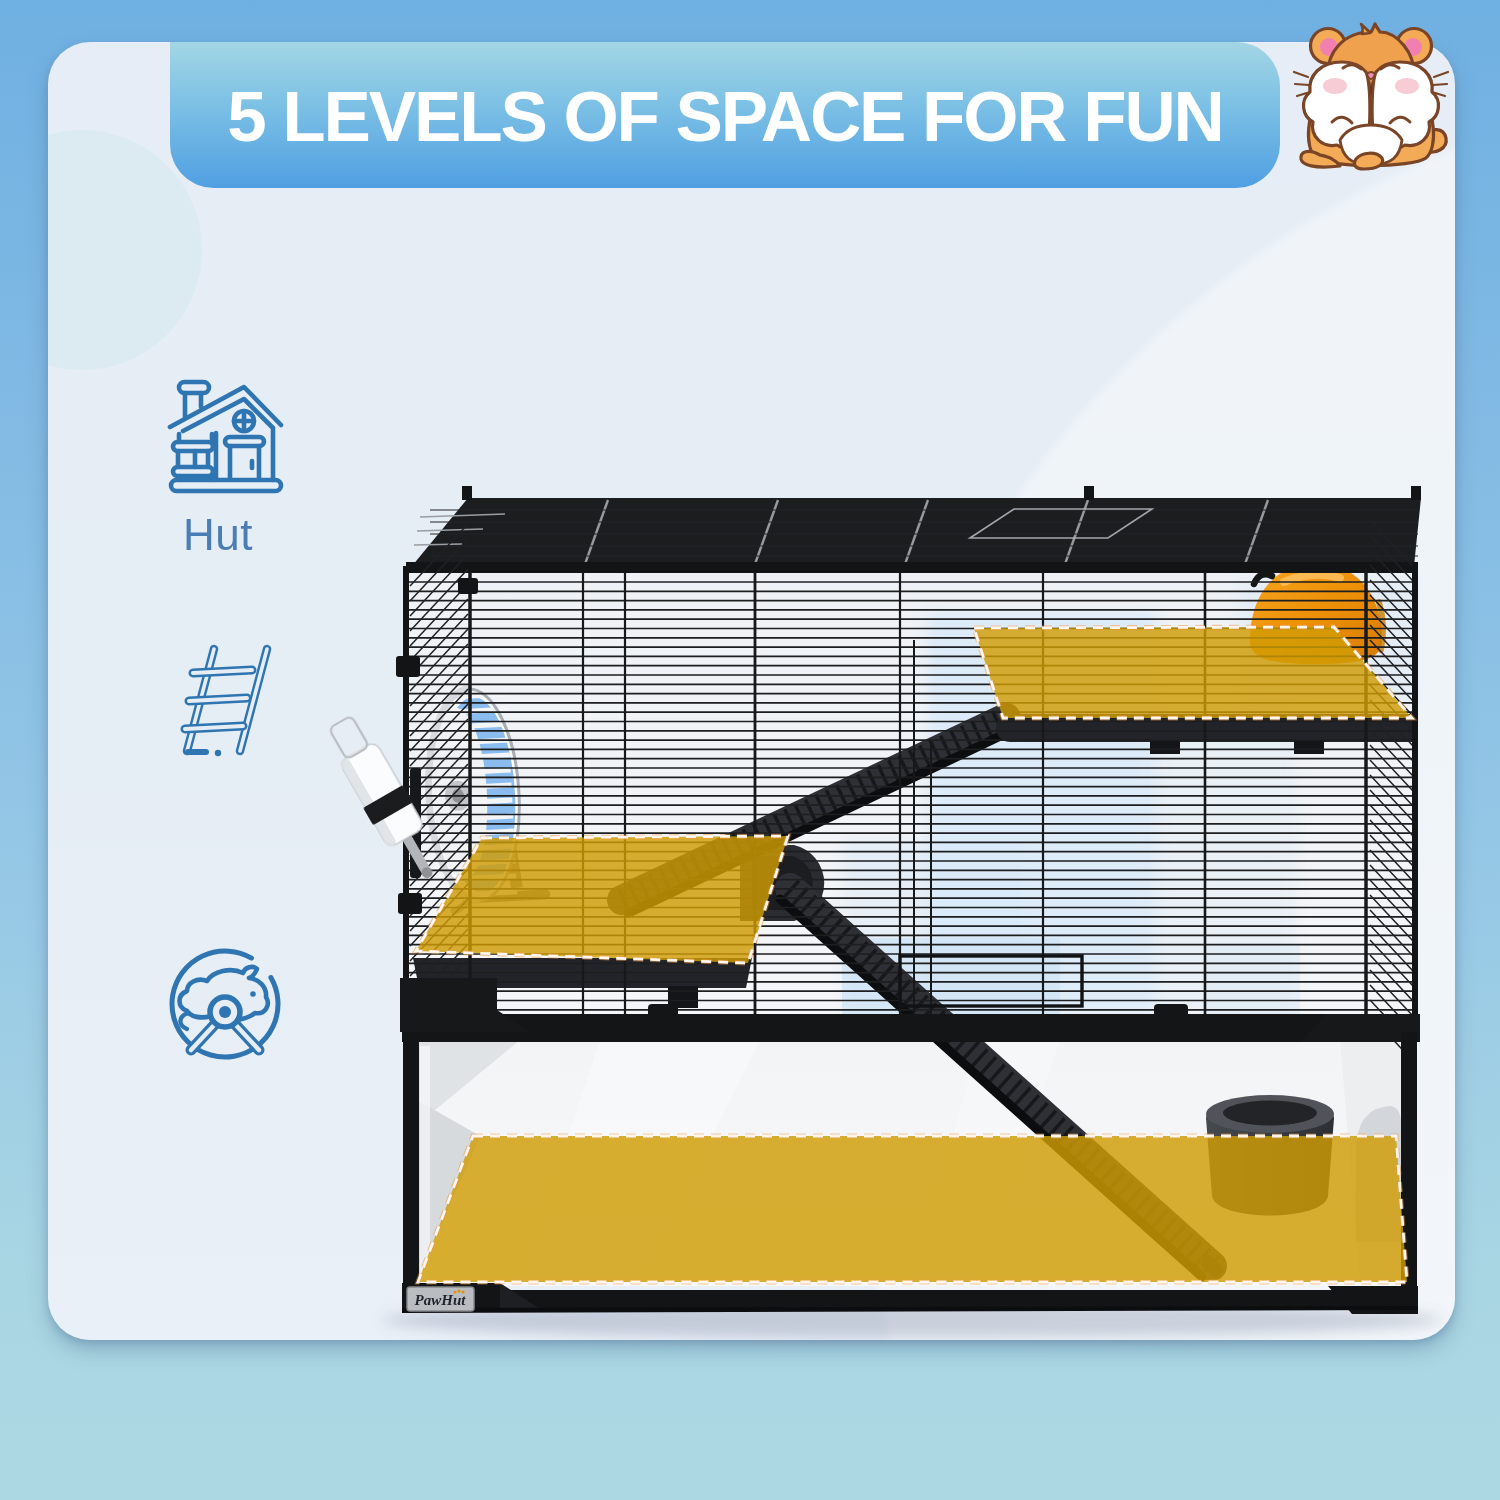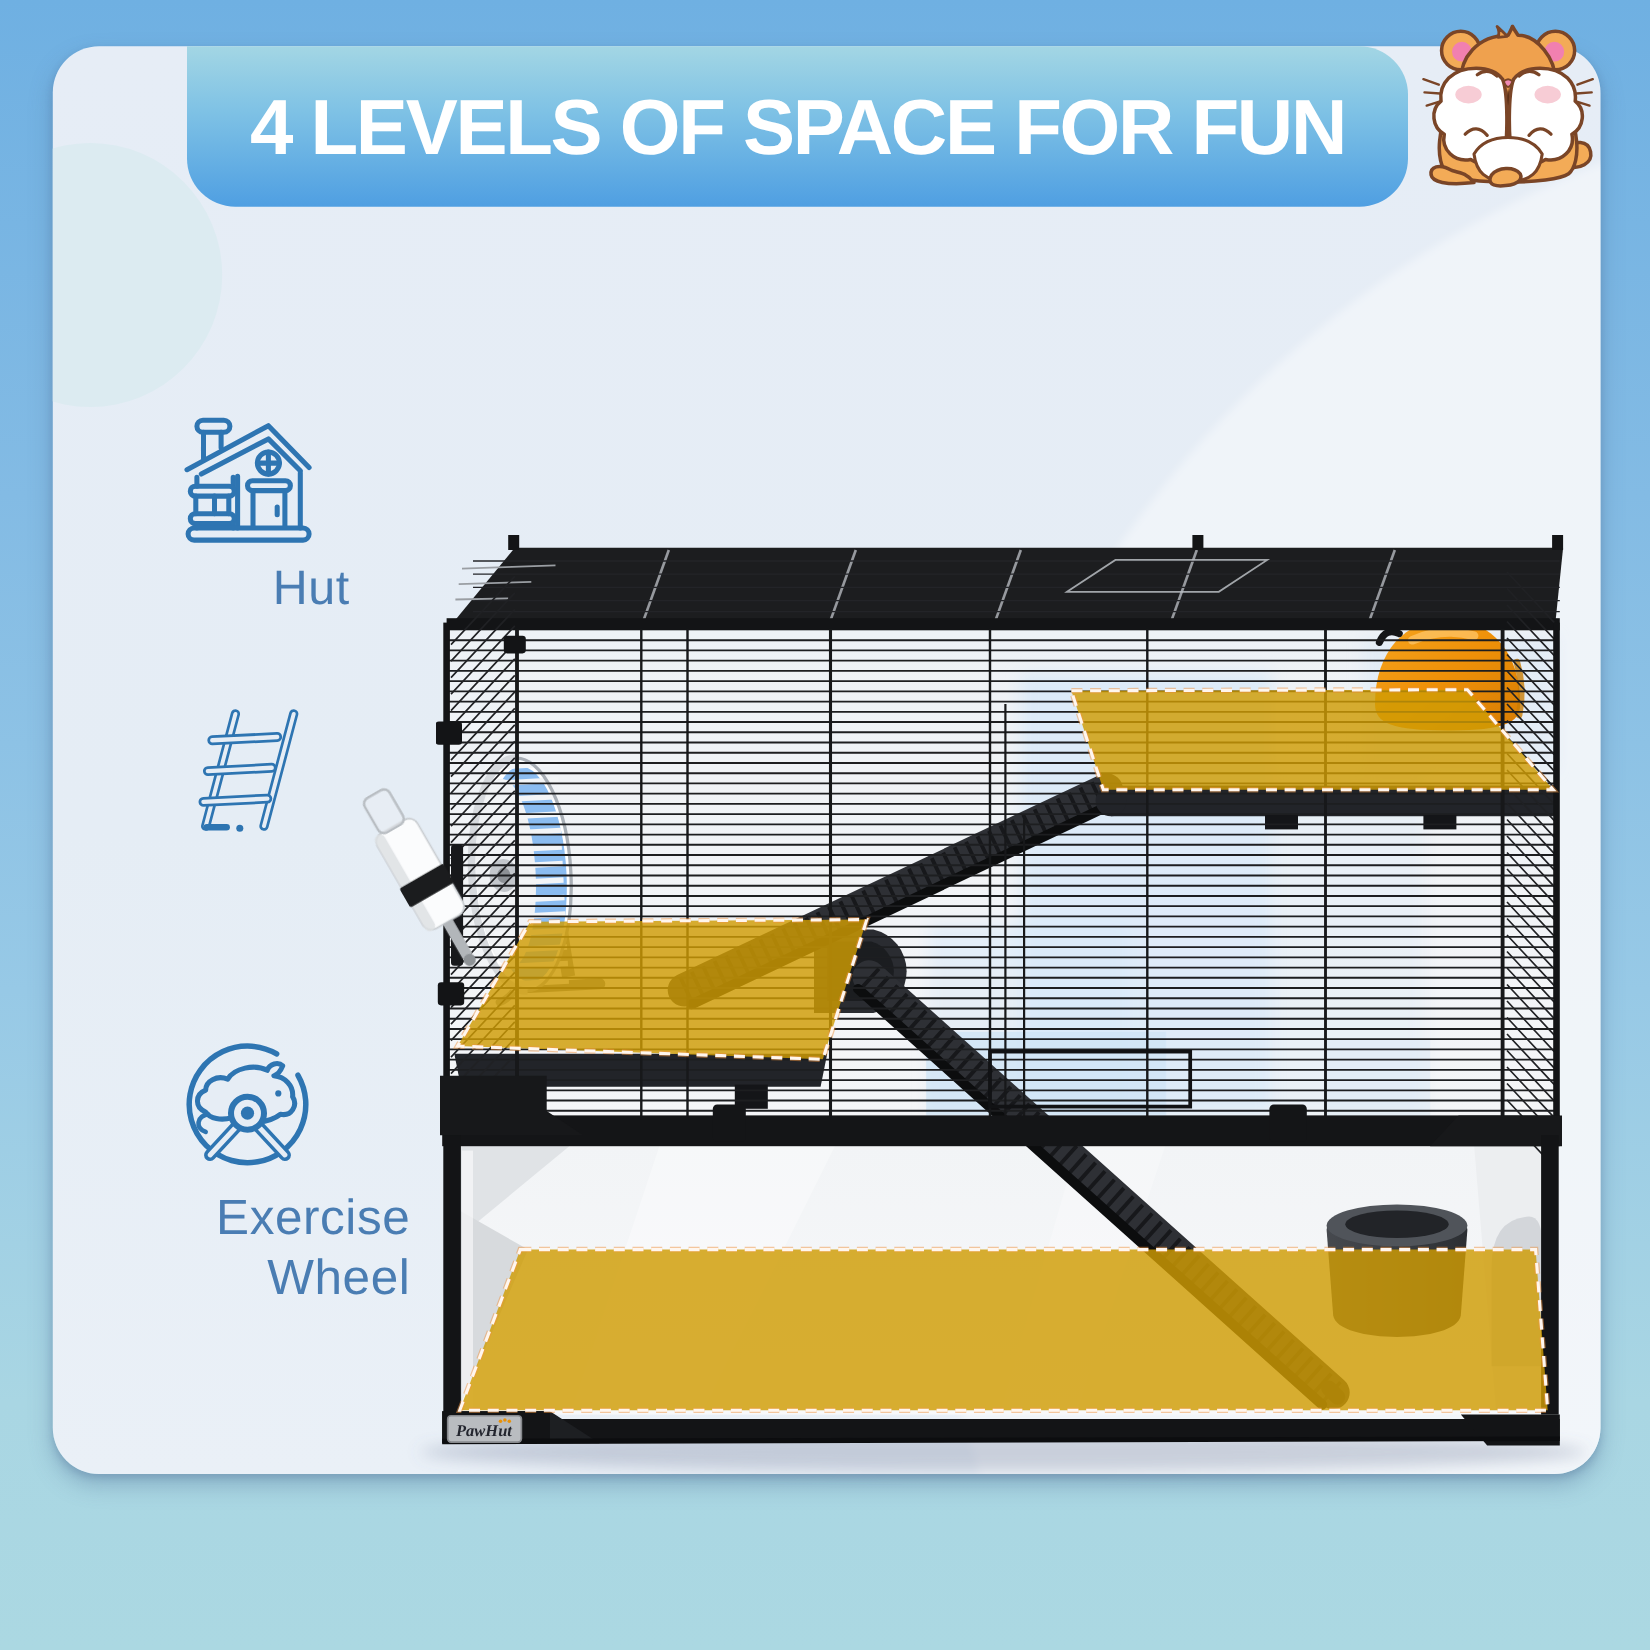--- a/index.html
+++ b/index.html
@@ -11,37 +11,37 @@
  box-shadow:0 10px 20px rgba(80,110,150,.38),0 3px 6px rgba(80,110,150,.25);overflow:hidden;}
 .circ1{position:absolute;left:-86px;top:88px;width:240px;height:240px;border-radius:50%;
  background:#dcebf1;}
 .circ2{position:absolute;left:797px;top:38px;width:1934px;height:1934px;border-radius:50%;
  background:rgba(255,255,255,.40);filter:blur(4px);}
 .banner{position:absolute;left:170px;top:42px;width:1110px;height:146px;
  border-radius:0 44px 44px 44px;
  background:linear-gradient(180deg,#a3d6e4 0%,#7fc2e5 40%,#4f9fe2 100%);}
 .banner-t{position:absolute;left:170px;top:42px;width:1110px;height:146px;line-height:150px;
  text-align:center;color:#fff;font-size:71px;font-weight:bold;letter-spacing:-2.1px;white-space:nowrap;}
-.lbl{position:absolute;color:#4a7db3;text-align:right;line-height:54px;font-size:45px;letter-spacing:0.5px;}
+.lbl{position:absolute;color:#4a7db3;text-align:center;line-height:54px;font-size:45px;letter-spacing:0.5px;}
 </style>
 </head>
 <body>
 
 <div class="page">
 
 <div class="card">
 
 <div class="circ1"></div>
 
 <div class="circ2"></div>
 </div>
 
 <div class="banner"></div>
 
-<div class="banner-t">4 LEVELS OF SPACE FOR FUN</div>
+<div class="banner-t">5 LEVELS OF SPACE FOR FUN</div>
 
 <svg style="position:absolute;left:1292px;top:22px;" width="158" height="150" viewBox="0 0 158 150">
 <g stroke="#7a4527" stroke-width="3.2" stroke-linejoin="round" stroke-linecap="round">
 
 <path d="M128,115 C140,104 152,106 154,116 C156,126 144,133 132,129 Z" fill="#f3ab57"></path>
 
 <circle cx="36" cy="24" r="17.5" fill="#f3ab57"></circle>
 <circle cx="37" cy="25" r="9" fill="#f180b0" stroke="none"></circle>
 
 <circle cx="122" cy="24" r="17.5" fill="#f3ab57"></circle>
@@ -128,21 +128,20 @@
 <circle cx="88" cy="57" r="2.8" fill="#2e75b2" stroke="none"></circle>
 </g>
 <path d="M52,78 L26,106" stroke="#2e75b2" stroke-width="11"></path>
 <path d="M52,78 L26,106" stroke="#e6edf5" stroke-width="4.5"></path>
 <path d="M68,78 L94,106" stroke="#2e75b2" stroke-width="11"></path>
 <path d="M68,78 L94,106" stroke="#e6edf5" stroke-width="4.5"></path>
 <circle cx="60" cy="68" r="15" fill="#e6edf5" stroke-width="5.5"></circle>
 <circle cx="60" cy="68" r="6" fill="#2e75b2" stroke="none"></circle>
 </svg>
 
-<div class="lbl" style="left:73px;top:1080px;width:300px;">Exercise<br>Wheel</div>
 
 <svg style="position:absolute;left:0;top:0;" width="1500" height="1500" viewBox="0 0 1500 1500">
 <defs>
 <linearGradient id="tankg" x1="0" y1="0" x2="0" y2="1">
           <stop offset="0" stop-color="#f2f4f6"></stop>
           <stop offset="1" stop-color="#f7f8fa"></stop>
         </linearGradient>
 <linearGradient id="hutg" x1="0" y1="0" x2="1" y2="1">
           <stop offset="0" stop-color="#f6a51f"></stop>
           <stop offset="0.5" stop-color="#ee9008"></stop>

